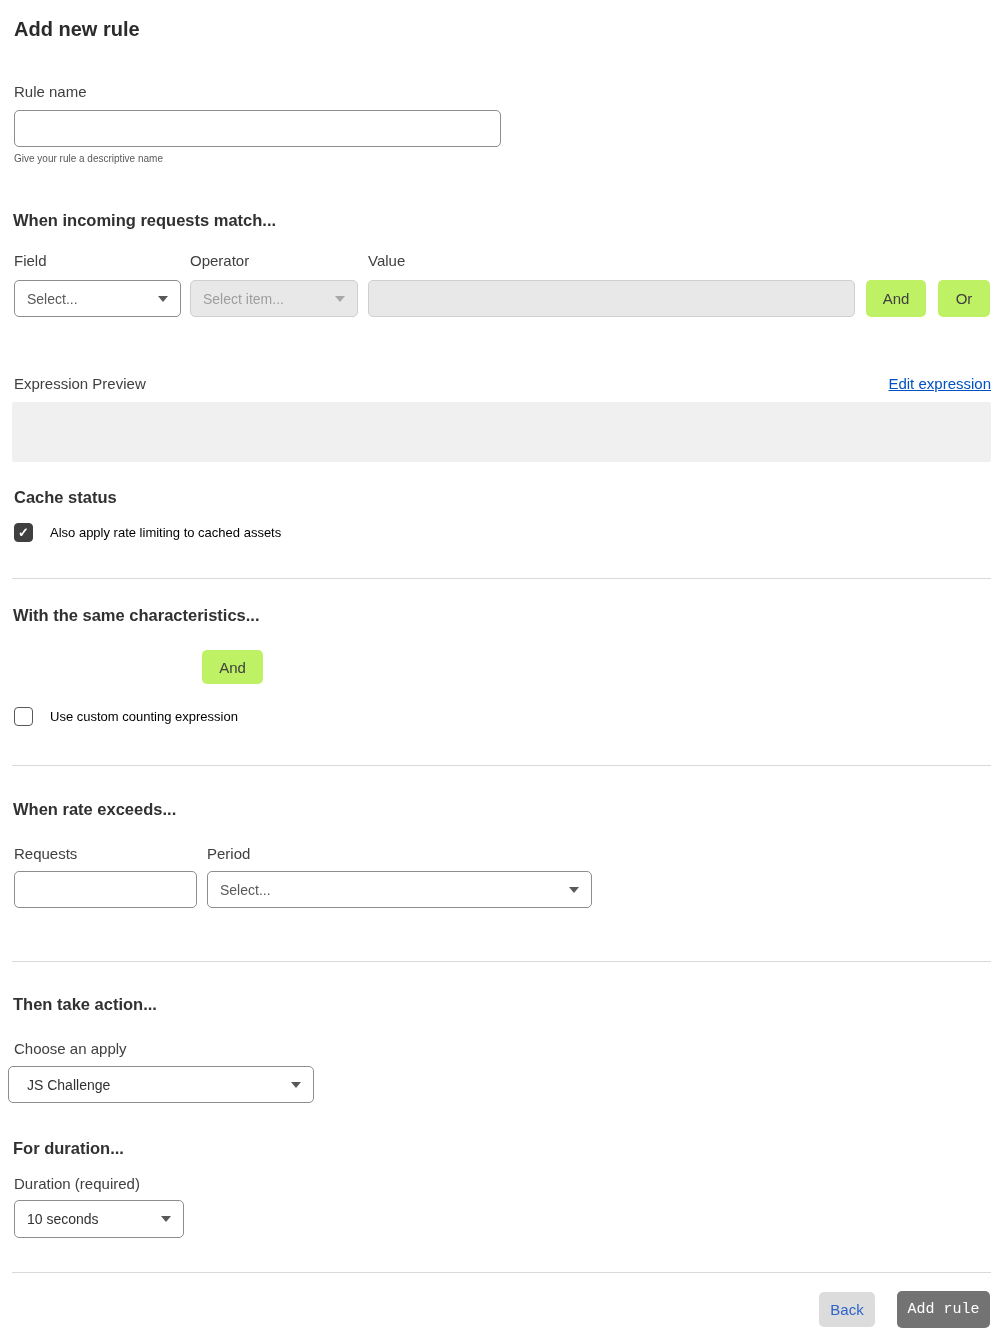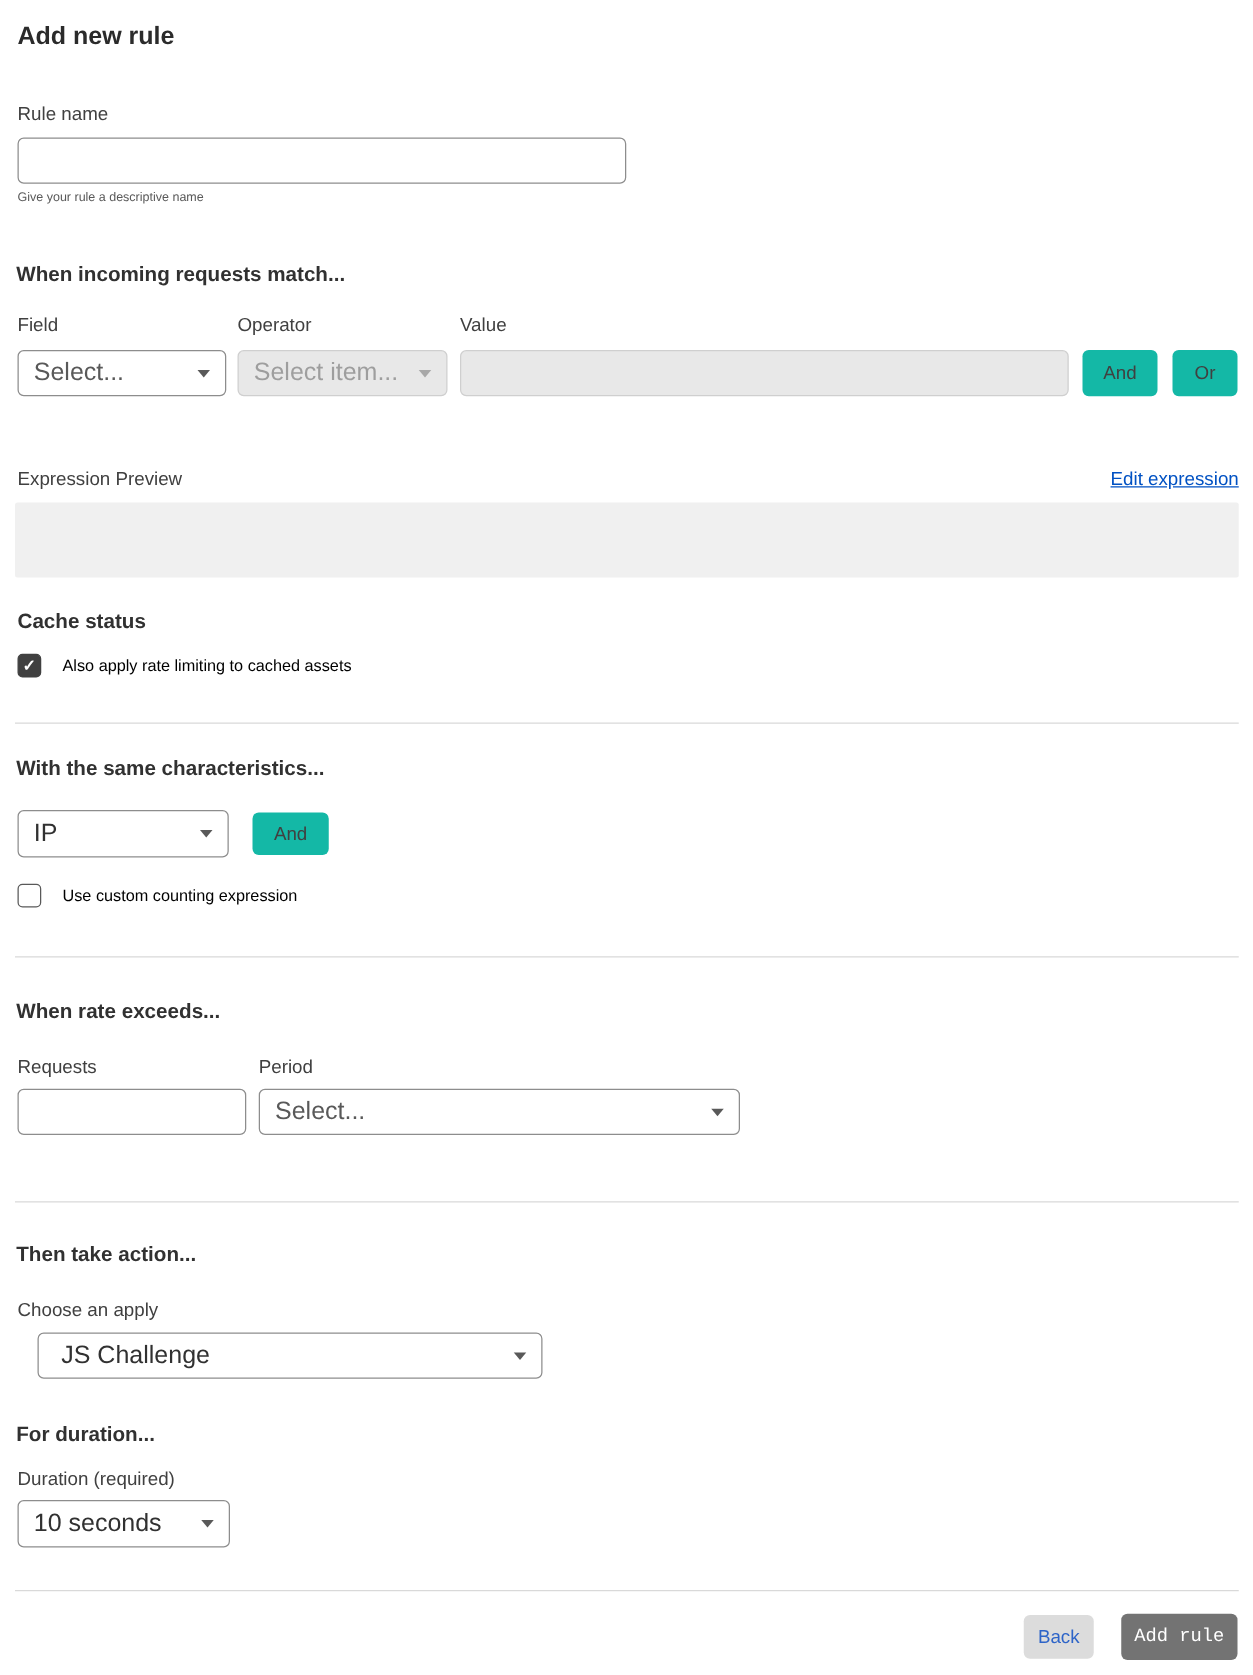--- a/index.html
+++ b/index.html
@@ -46,42 +46,42 @@
 
   .select-box {
     border: 1px solid #8d8d8d;
     border-radius: 5px;
     background: #ffffff;
     height: 37px;
     display: flex;
     align-items: center;
     justify-content: space-between;
     padding: 0 12px;
-    font-size: 20px;
+    font-size: 14px;
     color: #595959;
     cursor: pointer;
   }
   .select-box.disabled {
     background: #e8e8e8;
     border-color: #cfcfcf;
     color: #9e9e9e;
     cursor: default;
   }
   .chevron {
     width: 0; height: 0;
     border-left: 5px solid transparent;
     border-right: 5px solid transparent;
     border-top: 6px solid #595959;
     flex: 0 0 auto;
     margin-left: 8px;
   }
   .select-box.disabled .chevron { border-top-color: #a8a8a8; }
 
   .gray-btn {
-    background: #14b8a6;
+    background: #bef264;
     border: none;
     border-radius: 5px;
     font-family: "Liberation Sans", sans-serif;
     font-size: 15px;
     color: #404040;
     cursor: pointer;
     display: inline-flex;
     align-items: center;
     justify-content: center;
   }
@@ -199,24 +199,20 @@
 
   <h2 class="abs section-heading" style="top:488px; left:14px;">Cache status</h2>
   <div class="abs checkbox checked" style="top:523px; left:14px;">
     <span class="check-glyph">✓</span>
   </div>
   <div class="abs checkbox-label" style="top:525px; left:50px;">Also apply rate limiting to cached assets</div>
 
   <div class="abs divider" style="top:578px; left:12px; width:979px;"></div>
 
   <h2 class="abs section-heading" style="top:606px; left:13px;">With the same characteristics...</h2>
-  <div class="abs select-box" style="top:648px; left:14px; width:169px; height:38px;">
-    <span style="color:#313131;">IP</span>
-    <span class="chevron"></span>
-  </div>
   <button class="abs gray-btn" style="top:650px; left:202px; width:61px; height:34px;">
     <span>And</span>
   </button>
   <div class="abs checkbox unchecked" style="top:707px; left:14px;"></div>
   <div class="abs checkbox-label" style="top:709px; left:50px;">Use custom counting expression</div>
 
   <div class="abs divider" style="top:765px; left:12px; width:979px;"></div>
 
   <h2 class="abs section-heading" style="top:800px; left:13px;">When rate exceeds...</h2>
   <div class="abs field-label" style="top:845px; left:14px;">Requests</div>
@@ -226,21 +222,21 @@
   </div>
   <div class="abs select-box" style="top:871px; left:207px; width:385px;">
     <span>Select...</span>
     <span class="chevron"></span>
   </div>
 
   <div class="abs divider" style="top:961px; left:12px; width:979px;"></div>
 
   <h2 class="abs section-heading" style="top:995px; left:13px;">Then take action...</h2>
   <div class="abs field-label" style="top:1040px; left:14px;">Choose an apply</div>
-  <div class="abs select-box" style="top:1066px; left:30px; width:404px;padding-left:18px;">
+  <div class="abs select-box" style="top:1066px; left:8px; width:306px;padding-left:18px;">
     <span style="color:#313131;">JS Challenge</span>
     <span class="chevron"></span>
   </div>
 
   <h2 class="abs section-heading" style="top:1139px; left:13px;">For duration...</h2>
   <div class="abs field-label" style="top:1175px; left:14px;">Duration (required)</div>
   <div class="abs select-box" style="top:1200px; left:14px; width:170px; height:38px;">
     <span style="color:#313131;">10 seconds</span>
     <span class="chevron"></span>
   </div>

